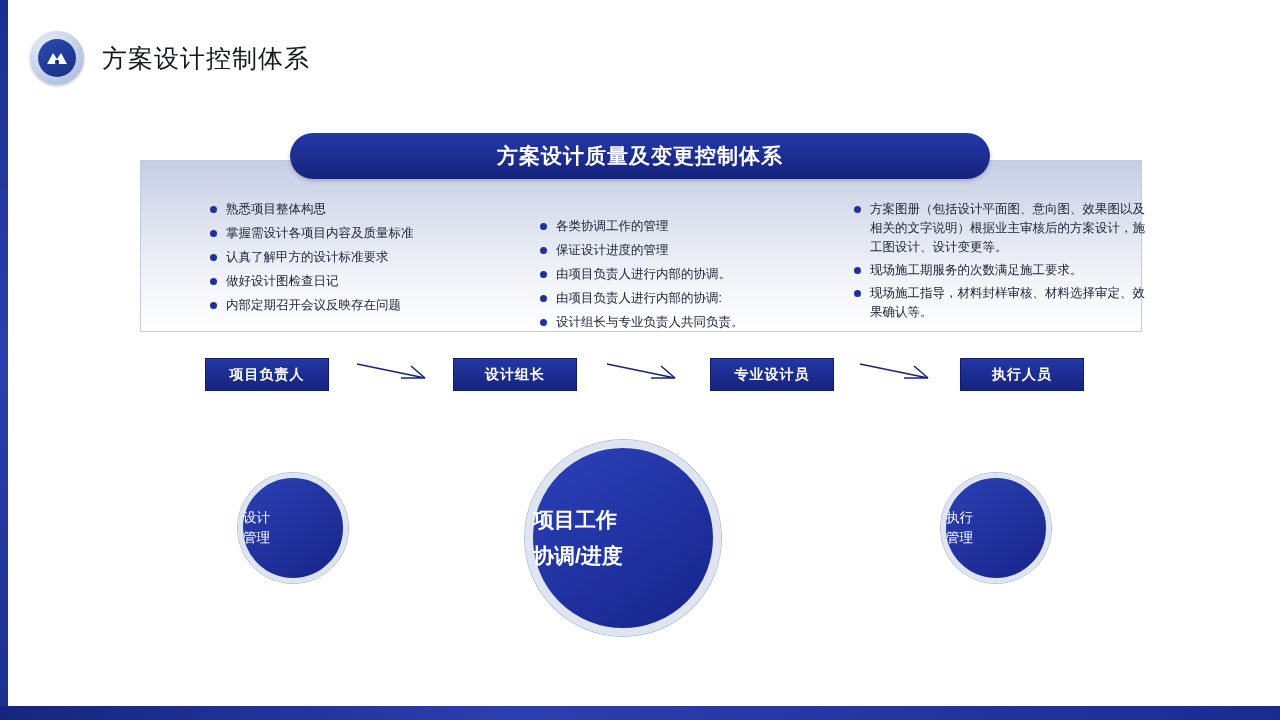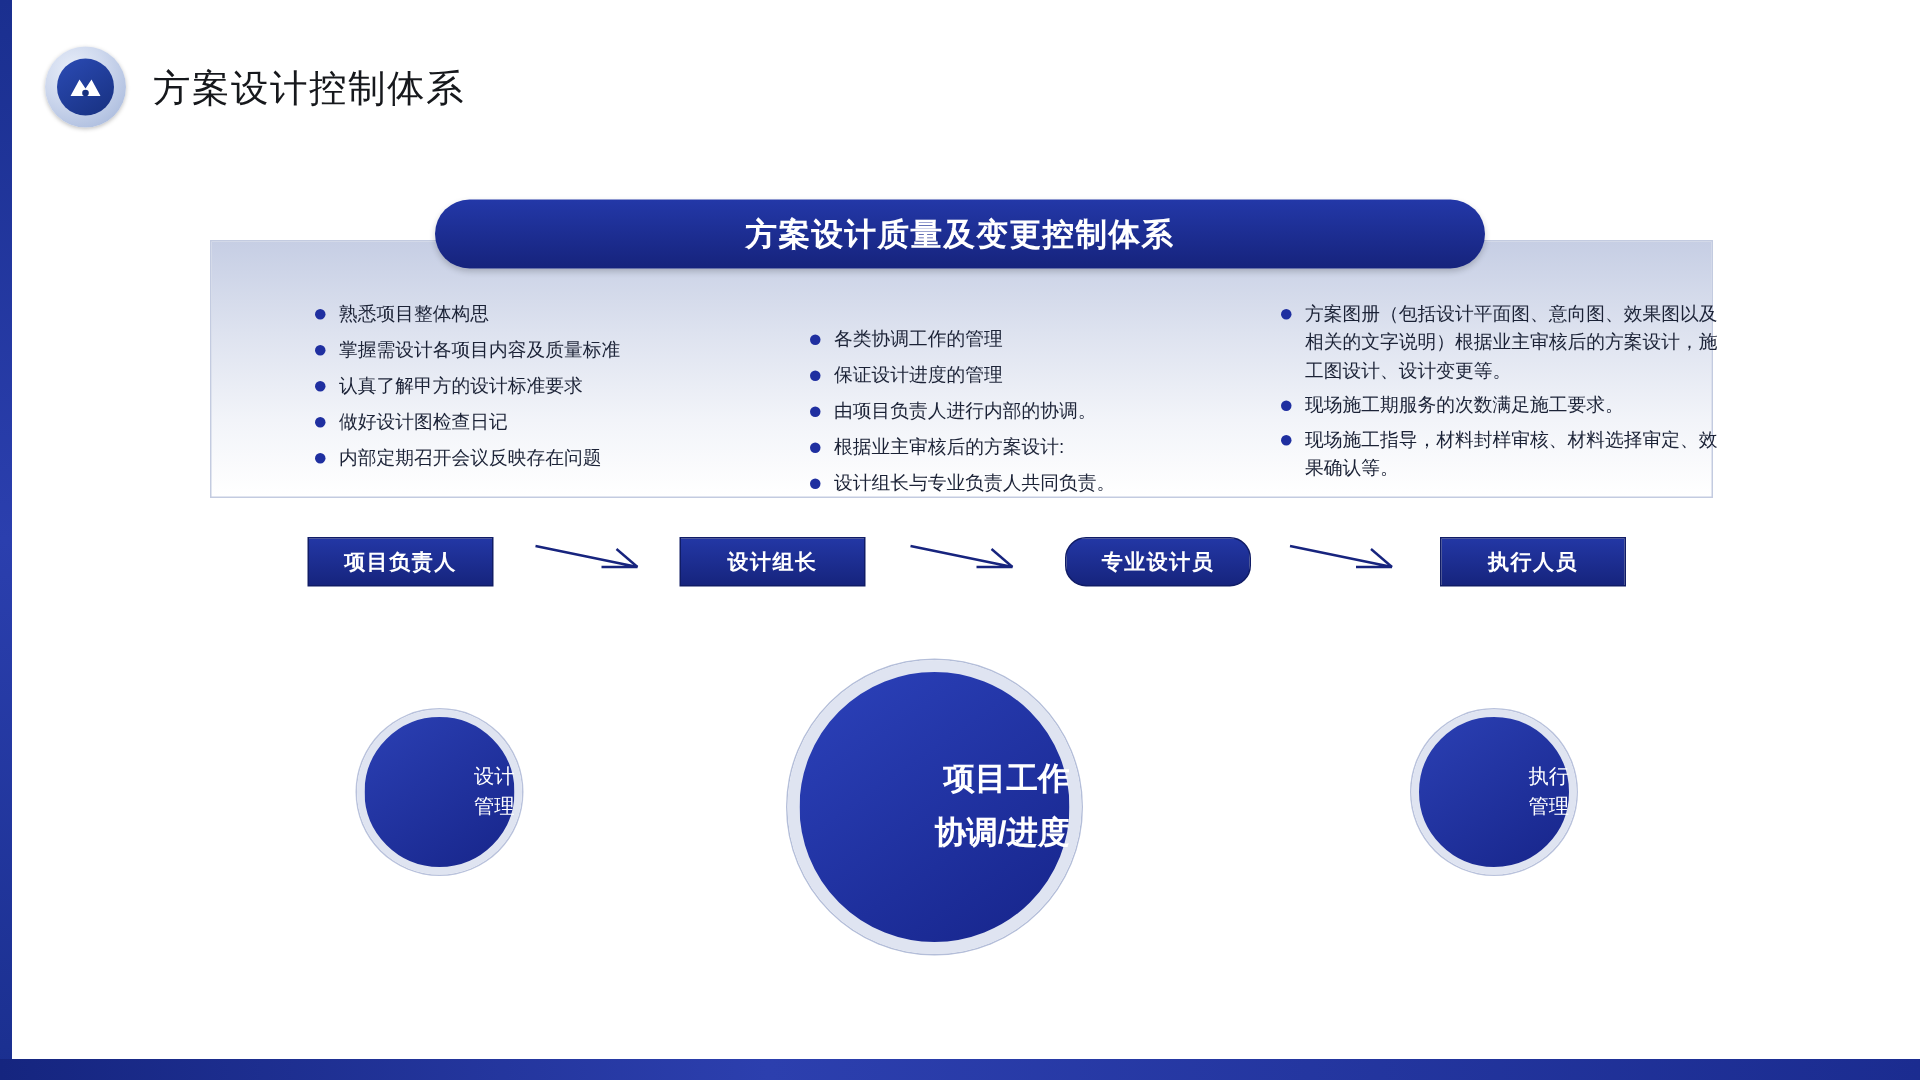--- a/index.html
+++ b/index.html
@@ -134,21 +134,21 @@
     font-size: 14px;
     font-weight: bold;
     display: flex;
     align-items: center;
     justify-content: center;
     letter-spacing: 1px;
     border: 1px solid #101c66;
   }
   .role.r1 { left: 65px;  width: 122px; }
   .role.r2 { left: 313px; width: 122px; }
-  .role.r3 { left: 570px; width: 122px; border-radius: 14px; }
+  .role.r3 { left: 570px; width: 122px; }
   .role.r4 { left: 820px; width: 122px; }
 
   .arrow {
     position: absolute;
     top: 2px;
     width: 84px; height: 26px;
   }
   .arrow.a1 { left: 215px; }
   .arrow.a2 { left: 465px; }
   .arrow.a3 { left: 718px; }
@@ -157,21 +157,21 @@
   .circle-row {
     position: absolute;
     left: 0; top: 440px;
     width: 1280px; height: 200px;
   }
   .circ {
     position: absolute;
     border-radius: 50%;
     display: flex;
     flex-direction: column;
-    align-items: flex-end;
+    align-items: flex-start;
     justify-content: center;
     color: #ffffff;
     text-align: center;
   }
   .circ-small {
     width: 100px; height: 100px;
     background: linear-gradient(145deg, #2b40b4 0%, #17258a 100%);
     border: 5px solid #dfe4f1;
     box-shadow: 0 0 0 1px #b9c2dc;
     font-size: 13.5px;
@@ -215,21 +215,21 @@
     <div class="bullet-item">熟悉项目整体构思</div>
     <div class="bullet-item">掌握需设计各项目内容及质量标准</div>
     <div class="bullet-item">认真了解甲方的设计标准要求</div>
     <div class="bullet-item">做好设计图检查日记</div>
     <div class="bullet-item">内部定期召开会议反映存在问题</div>
   </div>
   <div class="col c2">
     <div class="bullet-item">各类协调工作的管理</div>
     <div class="bullet-item">保证设计进度的管理</div>
     <div class="bullet-item">由项目负责人进行内部的协调。</div>
-    <div class="bullet-item">根据业主审核后的方案设计:</div>
+    <div class="bullet-item">由项目负责人进行内部的协调:</div>
     <div class="bullet-item">设计组长与专业负责人共同负责。</div>
   </div>
   <div class="col c3">
     <div class="bullet-item">方案图册（包括设计平面图、意向图、效果图以及相关的文字说明）根据业主审核后的方案设计，施工图设计、设计变更等。</div>
     <div class="bullet-item">现场施工期服务的次数满足施工要求。</div>
     <div class="bullet-item">现场施工指导，材料封样审核、材料选择审定、效果确认等。</div>
   </div>
 </div>
 
 <div class="flow">

